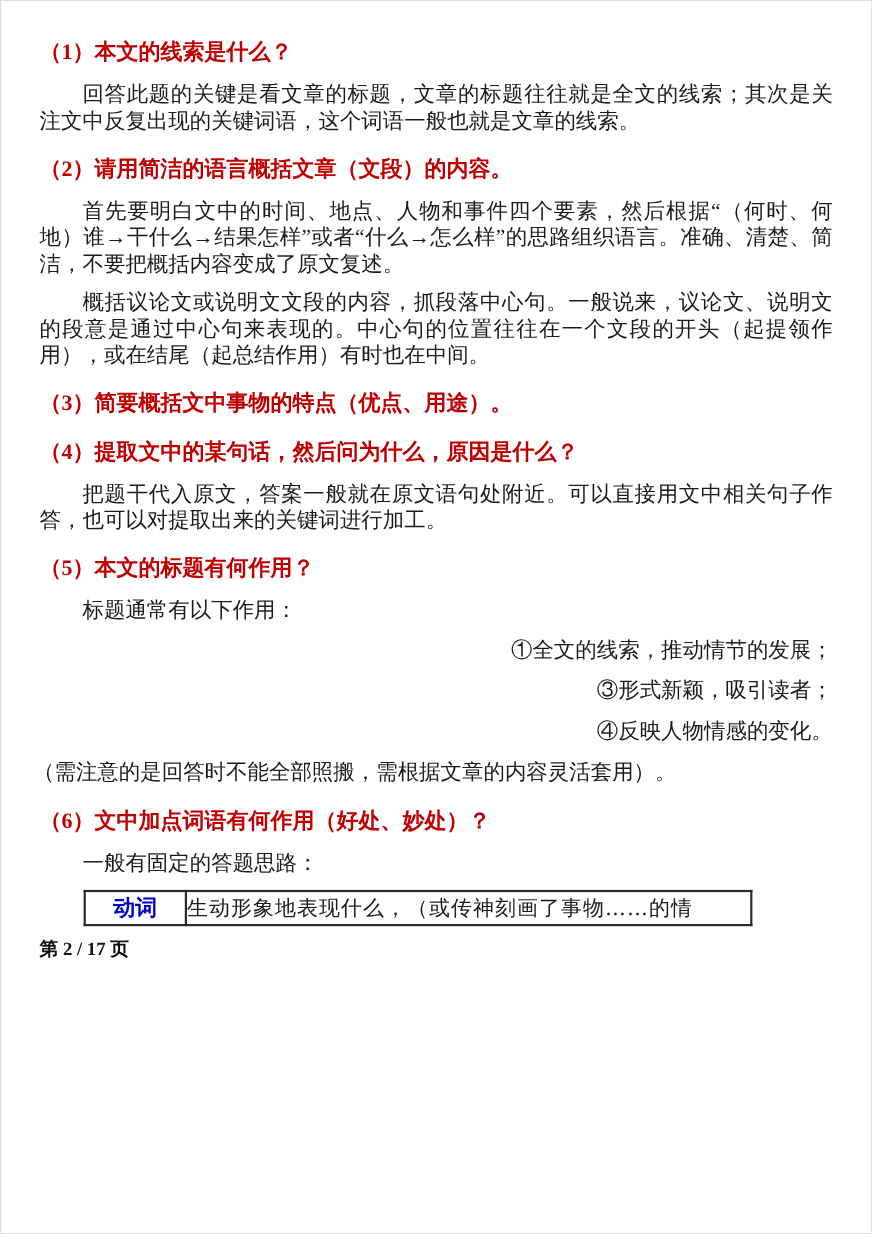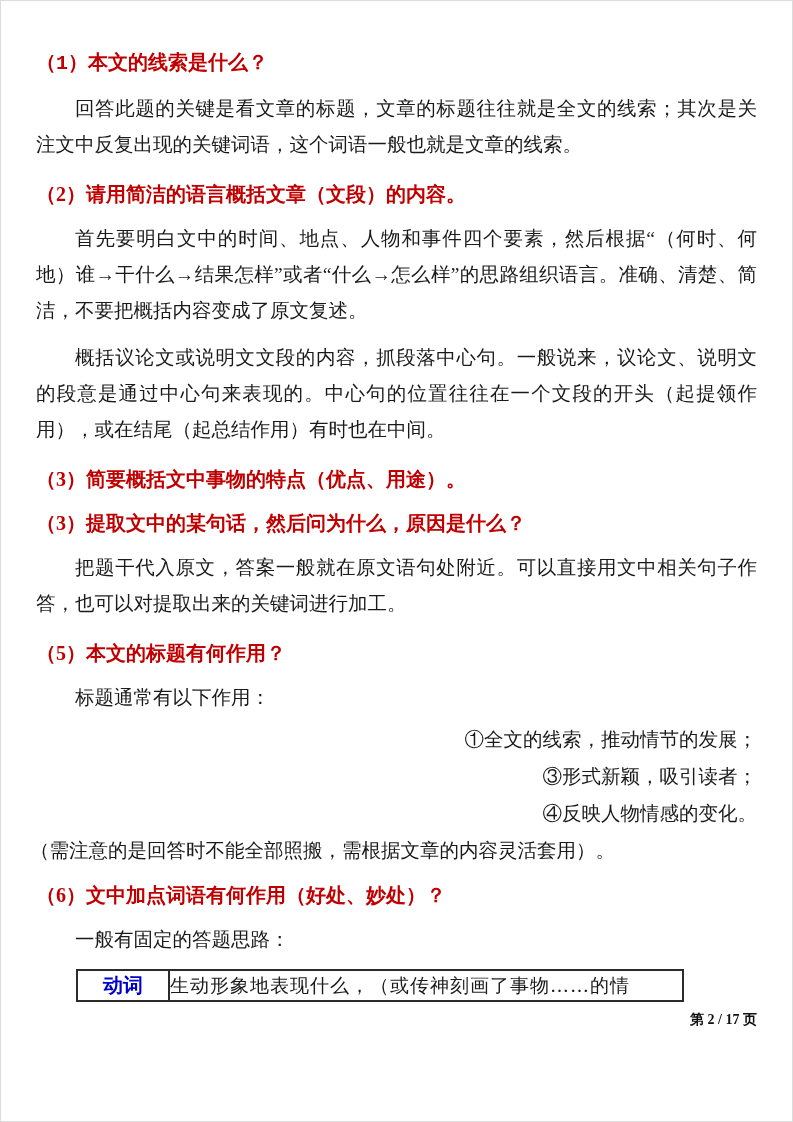--- a/index.html
+++ b/index.html
@@ -17,24 +17,24 @@
     position: relative;
   }
   h2.sec-heading {
     font-size: 20px;
     line-height: 26px;
     font-weight: 700;
     color: #c00000;
     margin: 18px 0 14px 0;
     font-family: "Liberation Serif", serif;
   }
-  h2.sec-heading.first { margin-top: 26px; font-family: Liberation Mono, monospace; }
+  h2.sec-heading.first { margin-top: 10px; }
   p.body-para {
     font-size: 19.5px;
-    line-height: 36px;
+    line-height: 24px;
     margin: 0 0 11px 0;
     text-indent: 2em;
     text-align: justify;
   }
   p.list-item {
     font-size: 19.5px;
     line-height: 26px;
     margin: 0 0 11px 3.9em;
     text-indent: 0;
     text-align: right;
@@ -68,41 +68,41 @@
     font-family: "Liberation Sans", sans-serif;
   }
   td.desc-cell {
     padding: 0 6px 0 10px;
     font-size: 19px;
     letter-spacing: 1px;
     font-family: "DejaVu Serif", cursive;
   }
   .page-footer {
     margin-top: 9px;
-    text-align: right;
+    text-align: left;
     font-weight: 700;
-    font-size: 14px;
+    font-size: 17px;
     color: #111111;
   }
 </style>
 </head>
 <body>
 
 <div class="page">
 
   <h2 class="sec-heading first">（1）本文的线索是什么？</h2>
   <p class="body-para">回答此题的关键是看文章的标题，文章的标题往往就是全文的线索；其次是关注文中反复出现的关键词语，这个词语一般也就是文章的线索。</p>
 
   <h2 class="sec-heading">（2）请用简洁的语言概括文章（文段）的内容。</h2>
   <p class="body-para">首先要明白文中的时间、地点、人物和事件四个要素，然后根据“（何时、何地）谁→干什么→结果怎样”或者“什么→怎么样”的思路组织语言。准确、清楚、简洁，不要把概括内容变成了原文复述。</p>
   <p class="body-para">概括议论文或说明文文段的内容，抓段落中心句。一般说来，议论文、说明文的段意是通过中心句来表现的。中心句的位置往往在一个文段的开头（起提领作用），或在结尾（起总结作用）有时也在中间。</p>
 
   <h2 class="sec-heading">（3）简要概括文中事物的特点（优点、用途）。</h2>
 
-  <h2 class="sec-heading">（3）提取文中的某句话，然后问为什么，原因是什么？</h2>
+  <h2 class="sec-heading">（4）提取文中的某句话，然后问为什么，原因是什么？</h2>
   <p class="body-para">把题干代入原文，答案一般就在原文语句处附近。可以直接用文中相关句子作答，也可以对提取出来的关键词进行加工。</p>
 
   <h2 class="sec-heading">（5）本文的标题有何作用？</h2>
   <p class="body-para">标题通常有以下作用：</p>
   <p class="list-item">①全文的线索，推动情节的发展；</p>
   <p class="list-item">③形式新颖，吸引读者；</p>
   <p class="list-item">④反映人物情感的变化。</p>
   <p class="note-para">（需注意的是回答时不能全部照搬，需根据文章的内容灵活套用）。</p>
 
   <h2 class="sec-heading">（6）文中加点词语有何作用（好处、妙处）？</h2>

